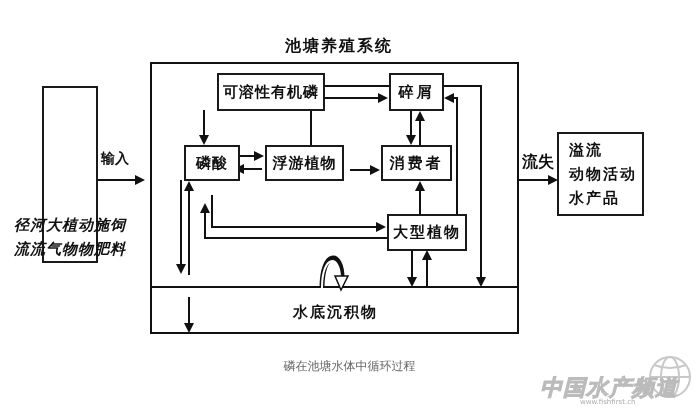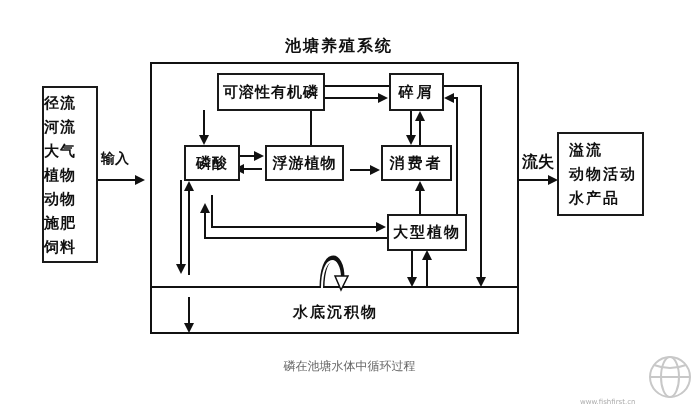--- a/index.html
+++ b/index.html
@@ -2,22 +2,22 @@
 <html><head>
   <meta charset="utf-8">
   <style>
     html, body { margin: 0; padding: 0; background: #ffffff; }
     body { width: 699px; height: 409px; position: relative; overflow: hidden;
            font-family: "DejaVu Serif", "Liberation Serif", serif; color: #111; }
     .box { position: absolute; border: 2px solid #1a1a1a; background: #fff;
            box-sizing: border-box; display: flex; align-items: center; justify-content: center;
            font-size: 15px; font-weight: bold; letter-spacing: 1px; }
     .label { position: absolute; font-size: 15px; font-weight: bold; white-space: nowrap; }
-    .vtext { display: flex; flex-direction: column; align-items: flex-start; justify-content: center;
-             line-height: 24px; font-size: 15px; }
+    .vtext { display: flex; align-items: flex-end; justify-content: center;
+             line-height: 24px; font-size: 15px; font-style: italic; }
     .ltext { display: flex; flex-direction: column; align-items: flex-start; justify-content: center;
              line-height: 24px; font-size: 15px; padding-left: 10px; }
     svg.arrows { position: absolute; left: 0; top: 0; }
     .caption { position: absolute; left: 0; width: 699px; top: 358px; text-align: center;
                font-family: "DejaVu Sans", "Liberation Sans", sans-serif; font-size: 12px;
                color: #666; font-weight: normal; }
     .watermark { position: absolute; left: 520px; top: 355px; width: 175px; height: 54px; }
     .wm-text { position: absolute; left: 20px; top: 18px; font-family: "DejaVu Sans", sans-serif;
                font-size: 22px; font-weight: bold; font-style: italic; color: #fff;
                -webkit-text-stroke: 1px #bbb; letter-spacing: 1px; white-space: nowrap; }
@@ -128,14 +128,15 @@
 
 <div class="watermark">
   <svg width="175" height="54" style="position:absolute;left:0;top:0;">
     <g stroke="#c8c8c8" stroke-width="2" fill="none">
       <circle cx="150" cy="22" r="20"></circle>
       <ellipse cx="150" cy="22" rx="9" ry="20"></ellipse>
       <line x1="130" y1="22" x2="170" y2="22"></line>
       <path d="M134,10 Q150,16 166,10"></path>
     </g>
   </svg>
+  <div class="wm-text">中国水产频道</div>
   <div class="wm-url">www.fishfirst.cn</div>
 </div>
 
 </body></html>

